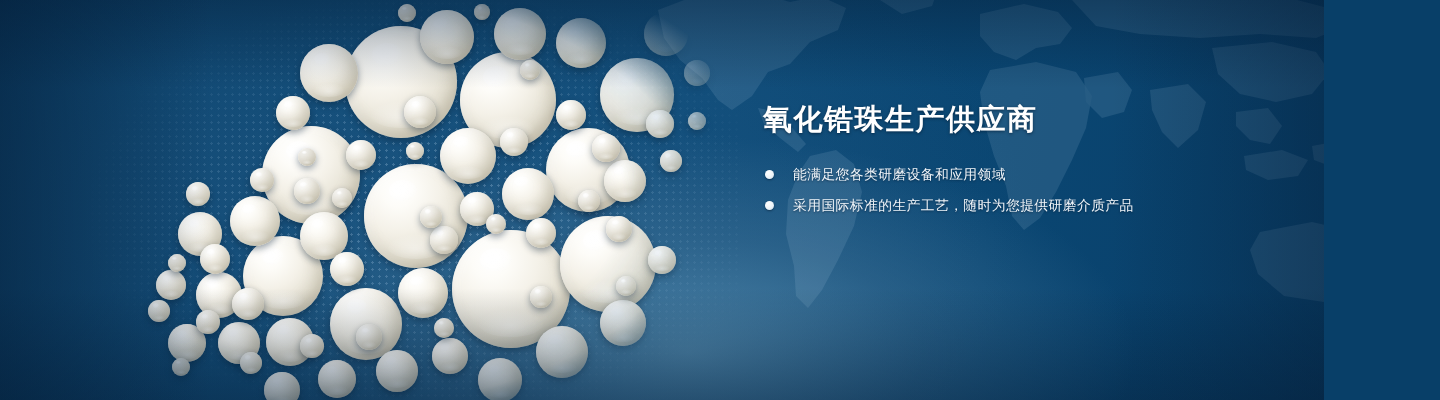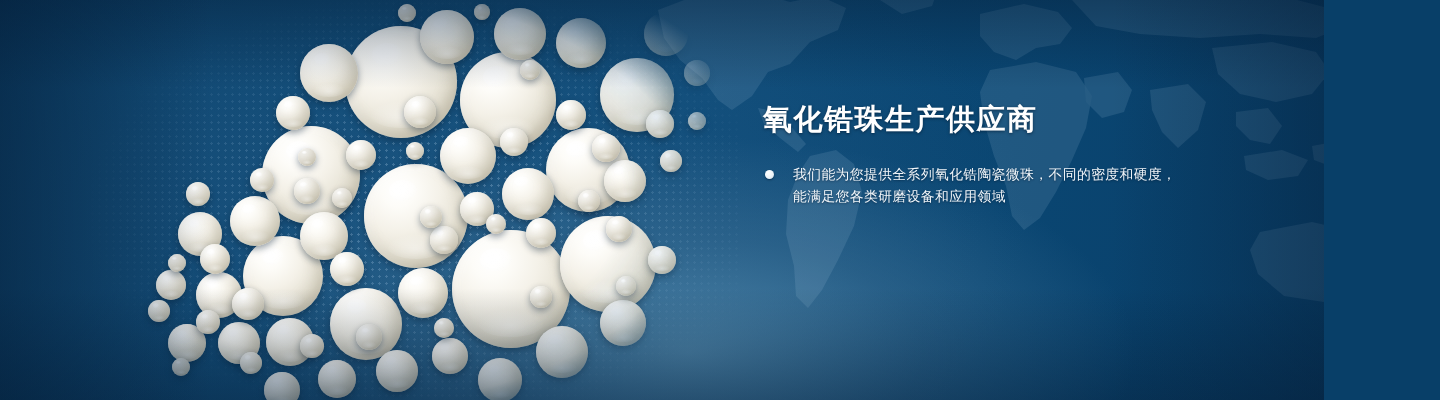--- a/index.html
+++ b/index.html
@@ -265,22 +265,25 @@
   <div class="bg-vignette"></div>
 
   <div class="text-block">
 
     <h1 class="headline">氧化锆珠生产供应商</h1>
 
     <ul class="bullets">
 
       <li class="bullet-item">
         <span class="bullet-dot"></span>
-        <span class="bullet-line">我们能为您提供全系列氧化锆陶瓷微珠，不同的密度和硬度，</span>
         <span class="bullet-line">能满足您各类研磨设备和应用领域</span>
       </li>
 
 
+      <li class="bullet-item">
+        <span class="bullet-dot"></span>
+        <span class="bullet-line">采用国际标准的生产工艺，随时为您提供研磨介质产品</span>
+      </li>
 
     </ul>
   </div>
 
 </div>
 
 </body></html>

